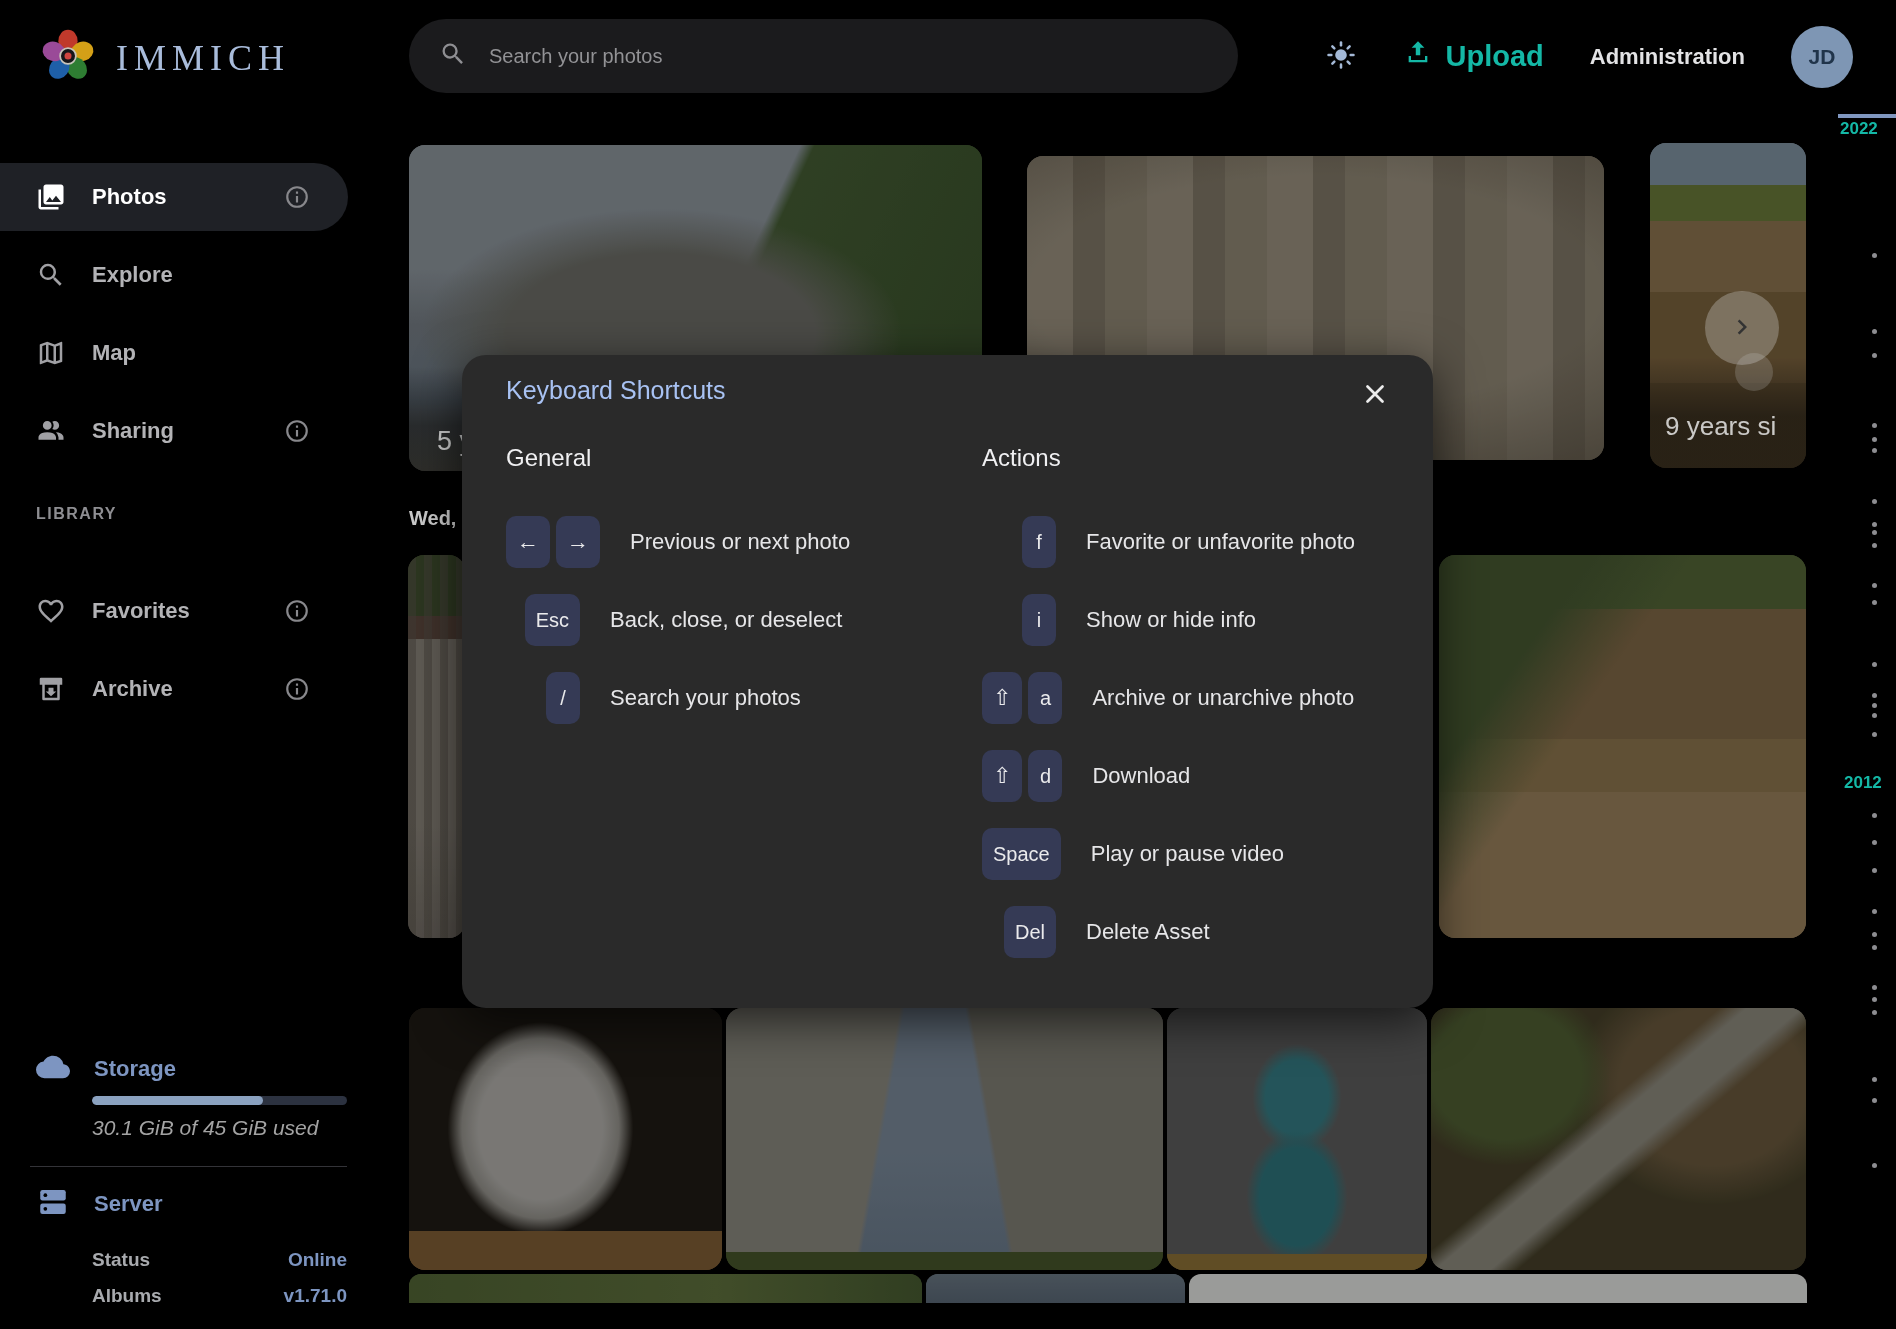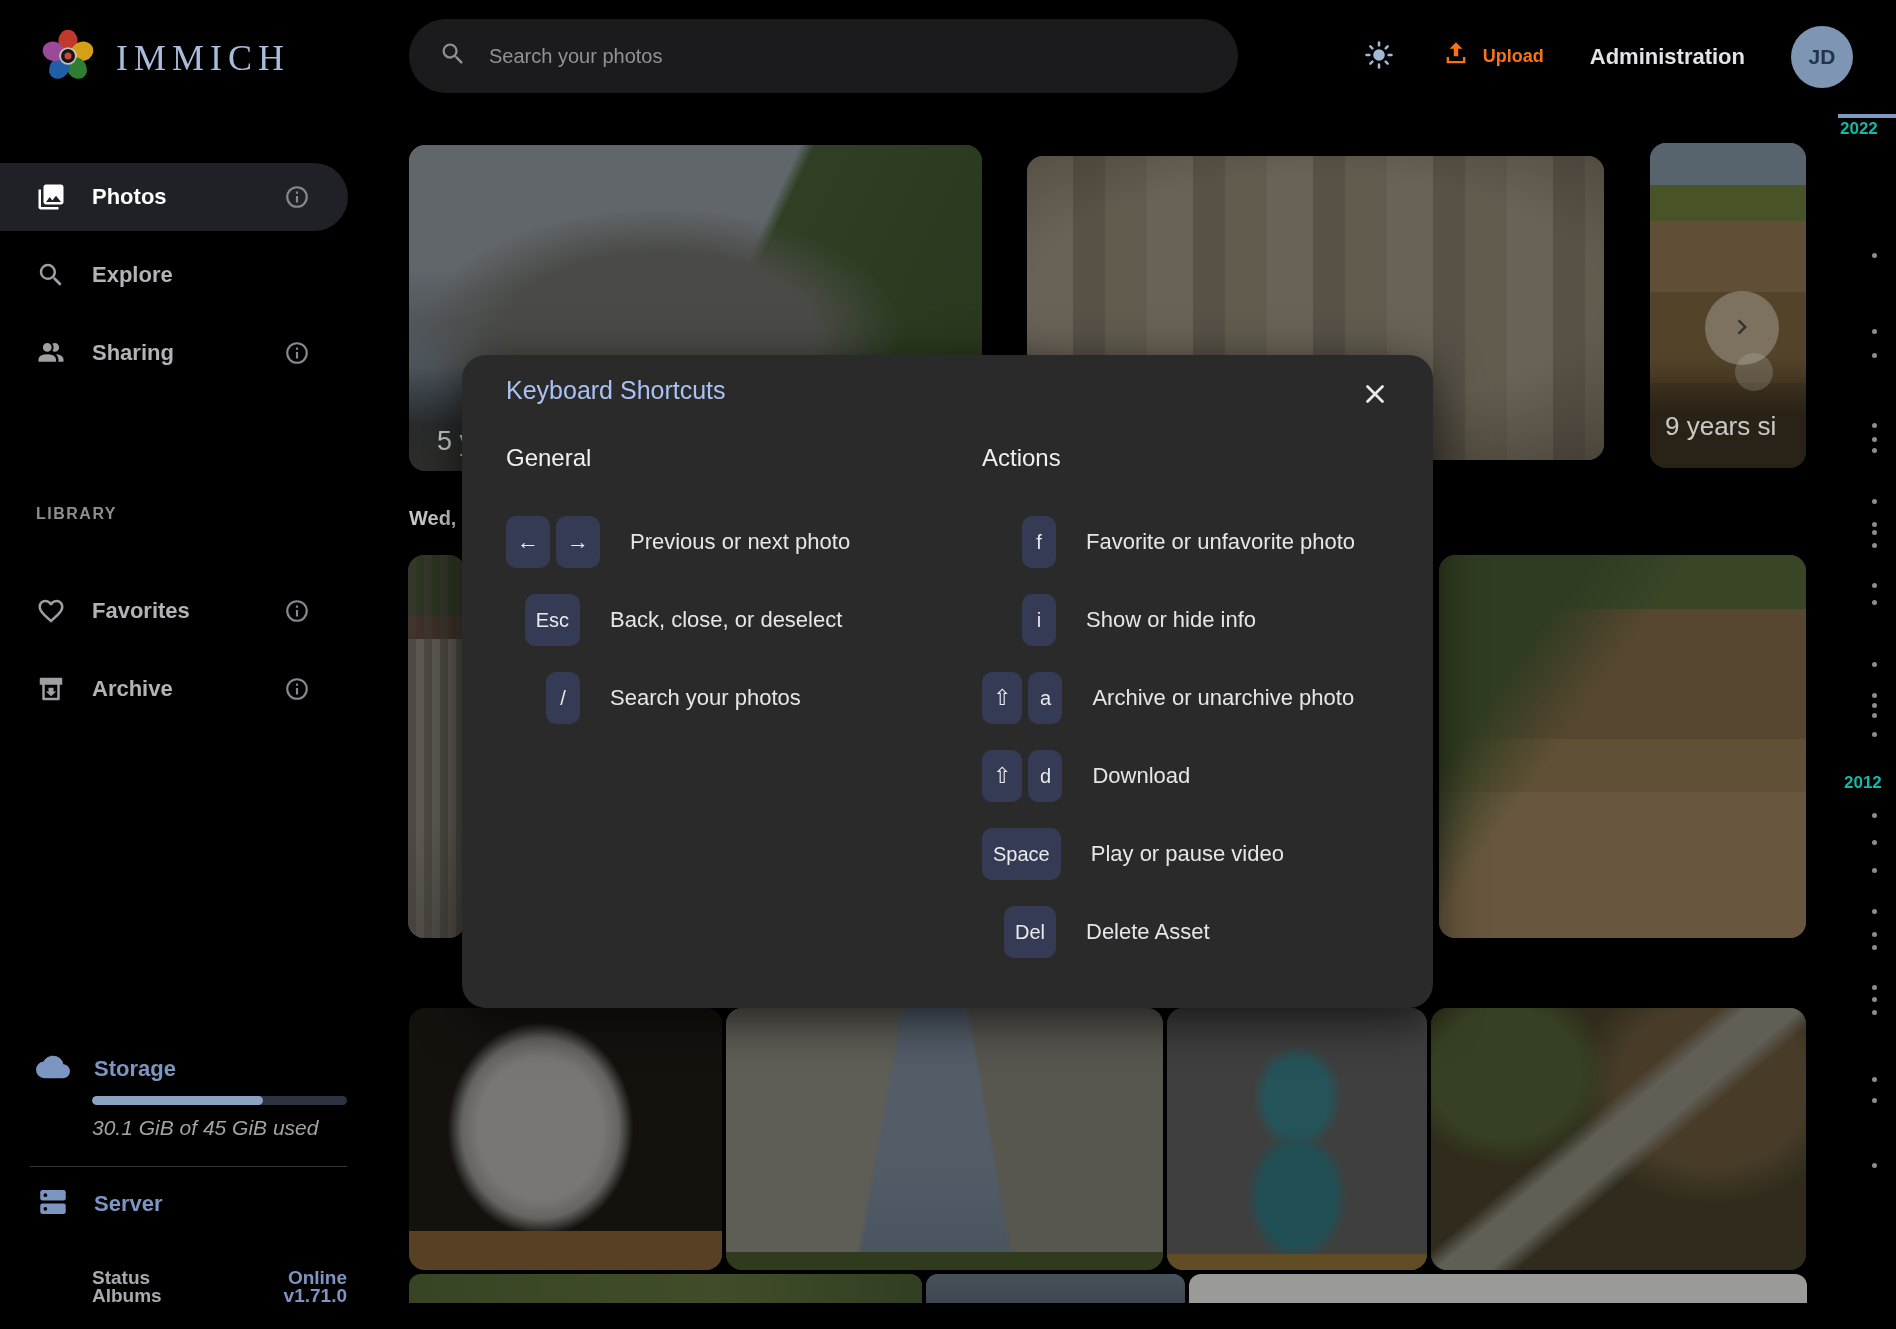--- a/index.html
+++ b/index.html
@@ -10,21 +10,21 @@
   
   .topbar { position:absolute; top:0; left:0; width:100%; height:113px; background:#000; z-index:30; }
   .logo { position:absolute; left:40px; top:28px; display:flex; align-items:center; gap:20px; }
   .logo-text { font-family:"Liberation Serif", serif; font-size:36px; color:#a9bcdb; letter-spacing:6px; font-weight:500; }
   .searchbar { position:absolute; left:409px; top:19px; width:829px; height:74px; background:#1b1b1d; border-radius:37px; display:flex; align-items:center; padding:0 30px; gap:22px; }
   .searchbar svg { flex:0 0 auto; color:#8f8f93; }
   .searchbar input { flex:1; background:transparent; border:none; outline:none; font-size:20px; color:#cfcfd2; font-family:"Liberation Sans",sans-serif; }
   .searchbar input::placeholder { color:#929295; }
   .top-actions { position:absolute; right:43px; top:0; height:113px; display:flex; align-items:center; gap:46px; }
   .icon-btn { background:none; border:none; cursor:pointer; display:flex; align-items:center; color:#a4b9d6; }
-  .upload-btn { background:none; border:none; cursor:pointer; display:flex; align-items:center; gap:13px; color:#f97316; font-size:18px; font-weight:600; font-family:"Liberation Sans",sans-serif; }
+  .upload-btn { background:none; border:none; cursor:pointer; display:flex; align-items:center; gap:13px; color:#14b8a6; font-size:29px; font-weight:600; font-family:"Liberation Sans",sans-serif; }
   .admin-link { background:none; border:none; cursor:pointer; color:#e3e3e5; font-size:22px; font-weight:600; font-family:"Liberation Sans",sans-serif; }
   .avatar { width:62px; height:62px; border-radius:50%; background:#7e96b4; color:#20344a; font-size:21px; font-weight:700; display:flex; align-items:center; justify-content:center; cursor:pointer; }
 
   
   .sidebar { position:absolute; top:113px; left:0; width:348px; bottom:0; background:#000; z-index:20; }
   .nav-list { position:absolute; left:0; right:0; display:flex; flex-direction:column; gap:10px; }
   #nav-main { top:50px; }
   #nav-library { top:464px; }
   .nav-item { height:68px; display:flex; align-items:center; padding:0 38px 0 36px; gap:26px; cursor:pointer; border-radius:0 34px 34px 0; }
   .nav-item .nav-icon { width:30px; height:30px; color:#a0a0a4; flex:0 0 auto; }
@@ -209,20 +209,26 @@
             </svg></button>
         </div>
         <div class="nav-item">
           <span class="nav-icon"><svg viewBox="0 0 24 24" width="30" height="30">
               <path fill="currentColor" d="M9.5 3A6.5 6.5 0 0 1 16 9.5c0 1.61-.59 3.09-1.56 4.23l.27.27h.79l5 5-1.5 1.5-5-5v-.79l-.27-.27A6.52 6.52 0 0 1 9.5 16 6.5 6.5 0 0 1 3 9.5 6.5 6.5 0 0 1 9.5 3m0 2C7 5 5 7 5 9.5S7 14 9.5 14 14 12 14 9.5 12 5 9.5 5Z"></path>
             </svg></span>
           <span class="nav-label">Explore</span>
         </div>
         <div class="nav-item">
           <span class="nav-icon"><svg viewBox="0 0 24 24" width="30" height="30">
+              <path fill="currentColor" d="M20.5 3l-.16.03L15 5.1 9 3 3.36 4.9c-.21.07-.36.25-.36.48V20.5c0 .28.22.5.5.5l.16-.03L9 18.9l6 2.1 5.64-1.9c.21-.07.36-.25.36-.48V3.5c0-.28-.22-.5-.5-.5M10 5.47l4 1.4v11.66l-4-1.4V5.47m-5 .99 3-1.01v11.7l-3 1.16V6.46m14 11.08-3 1.01V6.86l3-1.16v11.84Z"></path>
+            </svg></span>
+          <span class="nav-label">Map</span>
+        </div>
+        <div class="nav-item">
+          <span class="nav-icon"><svg viewBox="0 0 24 24" width="30" height="30">
               <path fill="currentColor" d="M16 17v2H2v-2s0-4 7-4 7 4 7 4m-3.5-9.5A3.5 3.5 0 1 0 9 11a3.5 3.5 0 0 0 3.5-3.5m3.44 5.5A5.32 5.32 0 0 1 18 17v2h4v-2s0-3.63-6.06-4M15 4a3.39 3.39 0 0 0-1.93.59 5 5 0 0 1 0 5.82A3.39 3.39 0 0 0 15 11a3.5 3.5 0 0 0 0-7Z"></path>
             </svg></span>
           <span class="nav-label">Sharing</span>
           <button class="info-btn"><svg viewBox="0 0 24 24" width="26" height="26">
               <path fill="currentColor" d="M12 2a10 10 0 1 0 0 20 10 10 0 0 0 0-20m0 18a8 8 0 1 1 0-16 8 8 0 0 1 0 16M11 7h2v2h-2V7m0 4h2v6h-2v-6Z"></path>
             </svg></button>
         </div>
       </nav>
     <div class="lib-header">LIBRARY</div>
     <nav class="nav-list" id="nav-library">
@@ -268,21 +274,21 @@
         <span>
           <svg viewBox="0 0 24 24" width="32" height="32">
             <rect x="3" y="3.5" width="18" height="7.5" rx="1.6" fill="currentColor"></rect>
             <rect x="3" y="13" width="18" height="7.5" rx="1.6" fill="currentColor"></rect>
             <circle cx="6.6" cy="7.2" r="1.3" fill="#000"></circle>
             <circle cx="6.6" cy="16.8" r="1.3" fill="#000"></circle>
           </svg>
         </span>
         <span class="panel-title">Server</span>
       </div>
-      <div class="kv-row" style="top:64px;margin-top:18px;">
+      <div class="kv-row" style="top:64px;">
         <span class="k">Status</span>
         <span class="v">Online</span>
       </div>
       <div class="kv-row" style="top:100px;">
         <span class="k">Albums</span>
         <span class="v">v1.71.0</span>
       </div>
     </div>
   </aside>
 

